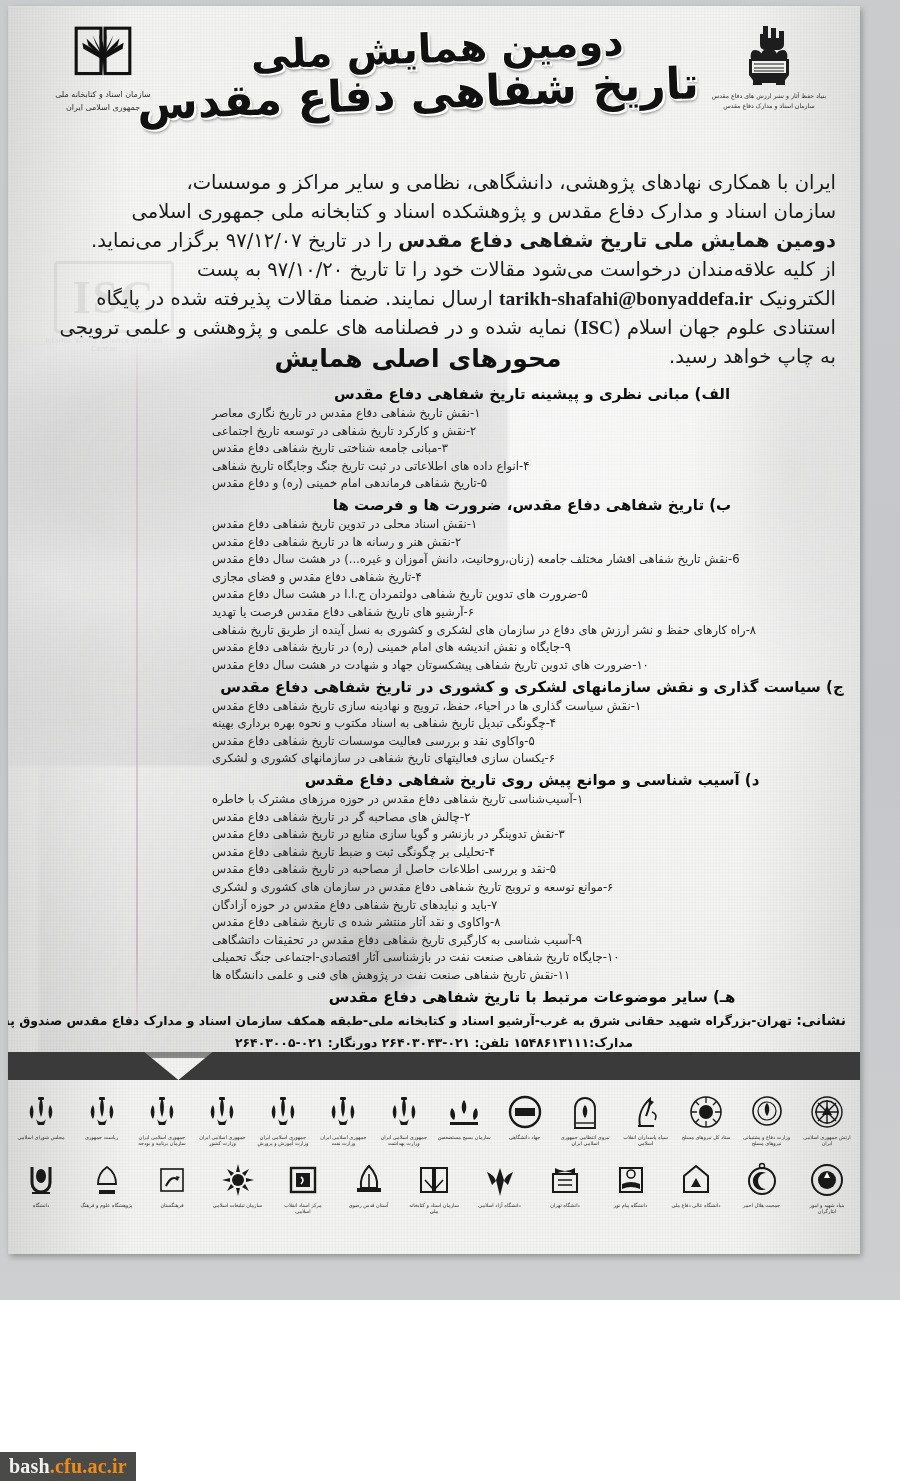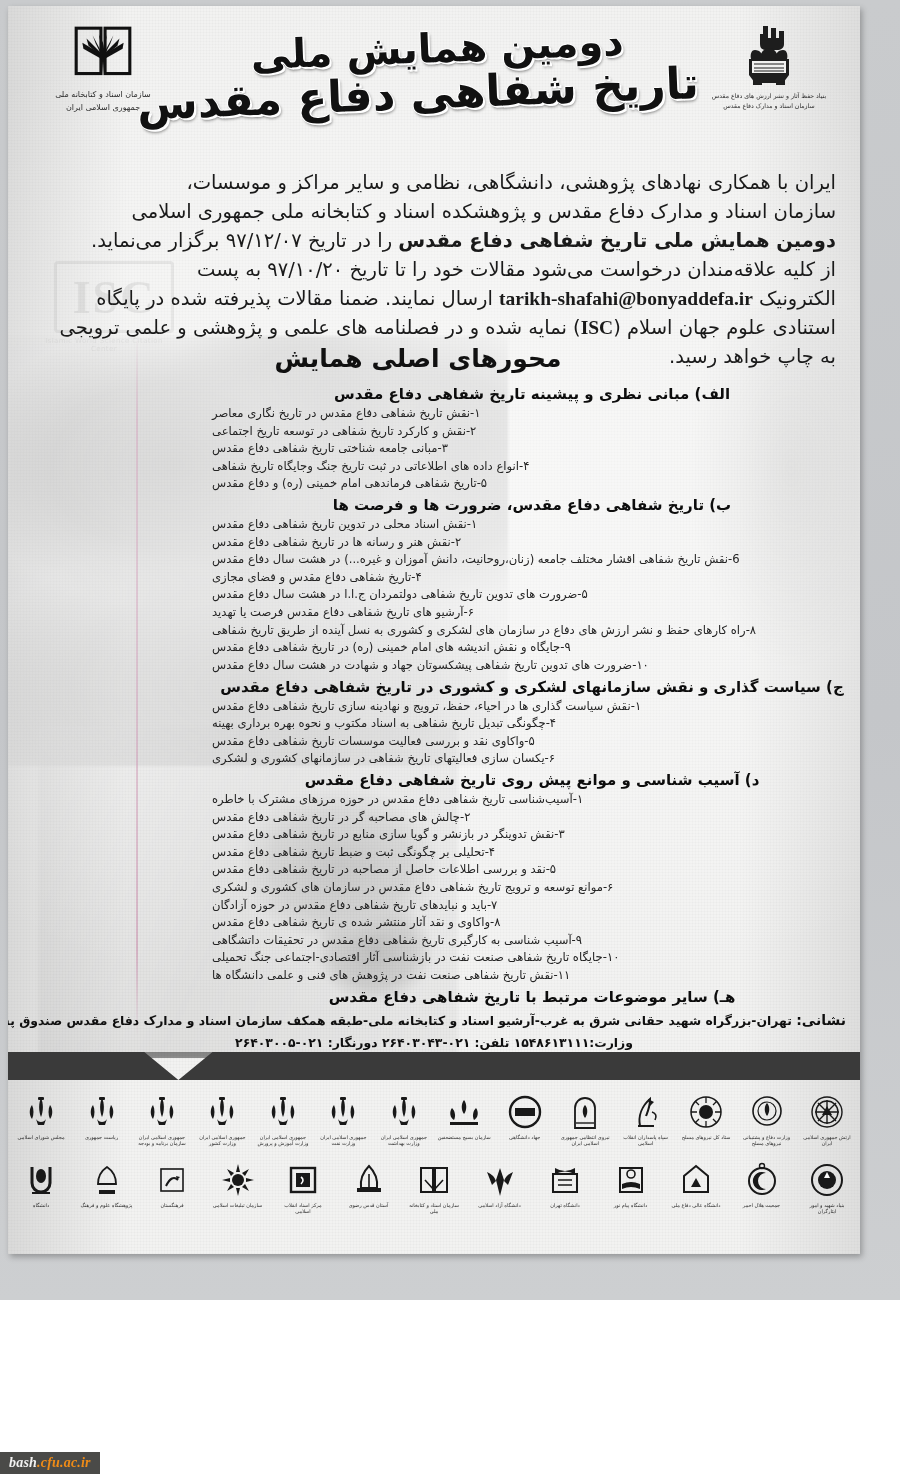--- a/index.html
+++ b/index.html
@@ -236,22 +236,22 @@
     margin-top: 2px; max-width: 56px; word-break: break-word;
   }
 
   
   #site-watermark {
     position: absolute; left: 0px; top: 1452px;
     background: #4a4a48;
     padding: 3px 9px 4px 9px;
     direction: ltr;
     font-family: "Liberation Serif", serif;
-    font-style: italic; font-weight: bold;
-    font-size: 14px; letter-spacing: .2px;
+    font-weight: bold;
+    font-size: 20px; letter-spacing: .2px;
     line-height: 1.1;
   }
   #site-watermark .wm-a { color: #f2f2f2; }
   #site-watermark .wm-b { color: #ef8b17; }
 </style>
 </head>
 <body>
 
 <div id="scan-canvas">
 
@@ -388,21 +388,21 @@
           <div class="topic-item">۱۱-نقش تاریخ شفاهی صنعت نفت در پژوهش های فنی و علمی دانشگاه ها</div>
         </div>
 
         <div class="topic-group">
           <div class="group-title">هـ) سایر موضوعات مرتبط با تاریخ شفاهی دفاع مقدس</div>
         </div>
       </div>
 
       <div id="address-block">
         <div id="address-line-1"><span class="addr-label">نشانی:</span> <span>تهران-بزرگراه شهید حقانی شرق به غرب-آرشیو اسناد و کتابخانه ملی-طبقه همکف سازمان اسناد و مدارک دفاع مقدس صندوق پستی: ۱۵۸۷۵-۳۶۹۳</span></div>
-        <div id="address-line-2"><span>وزارت:</span><span>۱۵۴۸۶۱۳۱۱۱</span>
+        <div id="address-line-2"><span>مدارک:</span><span>۱۵۴۸۶۱۳۱۱۱</span>
           <span>تلفن:</span> <span>۰۲۱-۲۶۴۰۳۰۴۳</span>
           <span>دورنگار:</span> <span>۰۲۱-۲۶۴۰۳۰۰۵</span></div>
       </div>
 
       <div id="footer-band-accent"></div>
       <div id="footer-band"></div>
 
       <div class="logo-strip" id="logo-strip-1">
         <div class="org-logo">
           <div class="org-mark">

